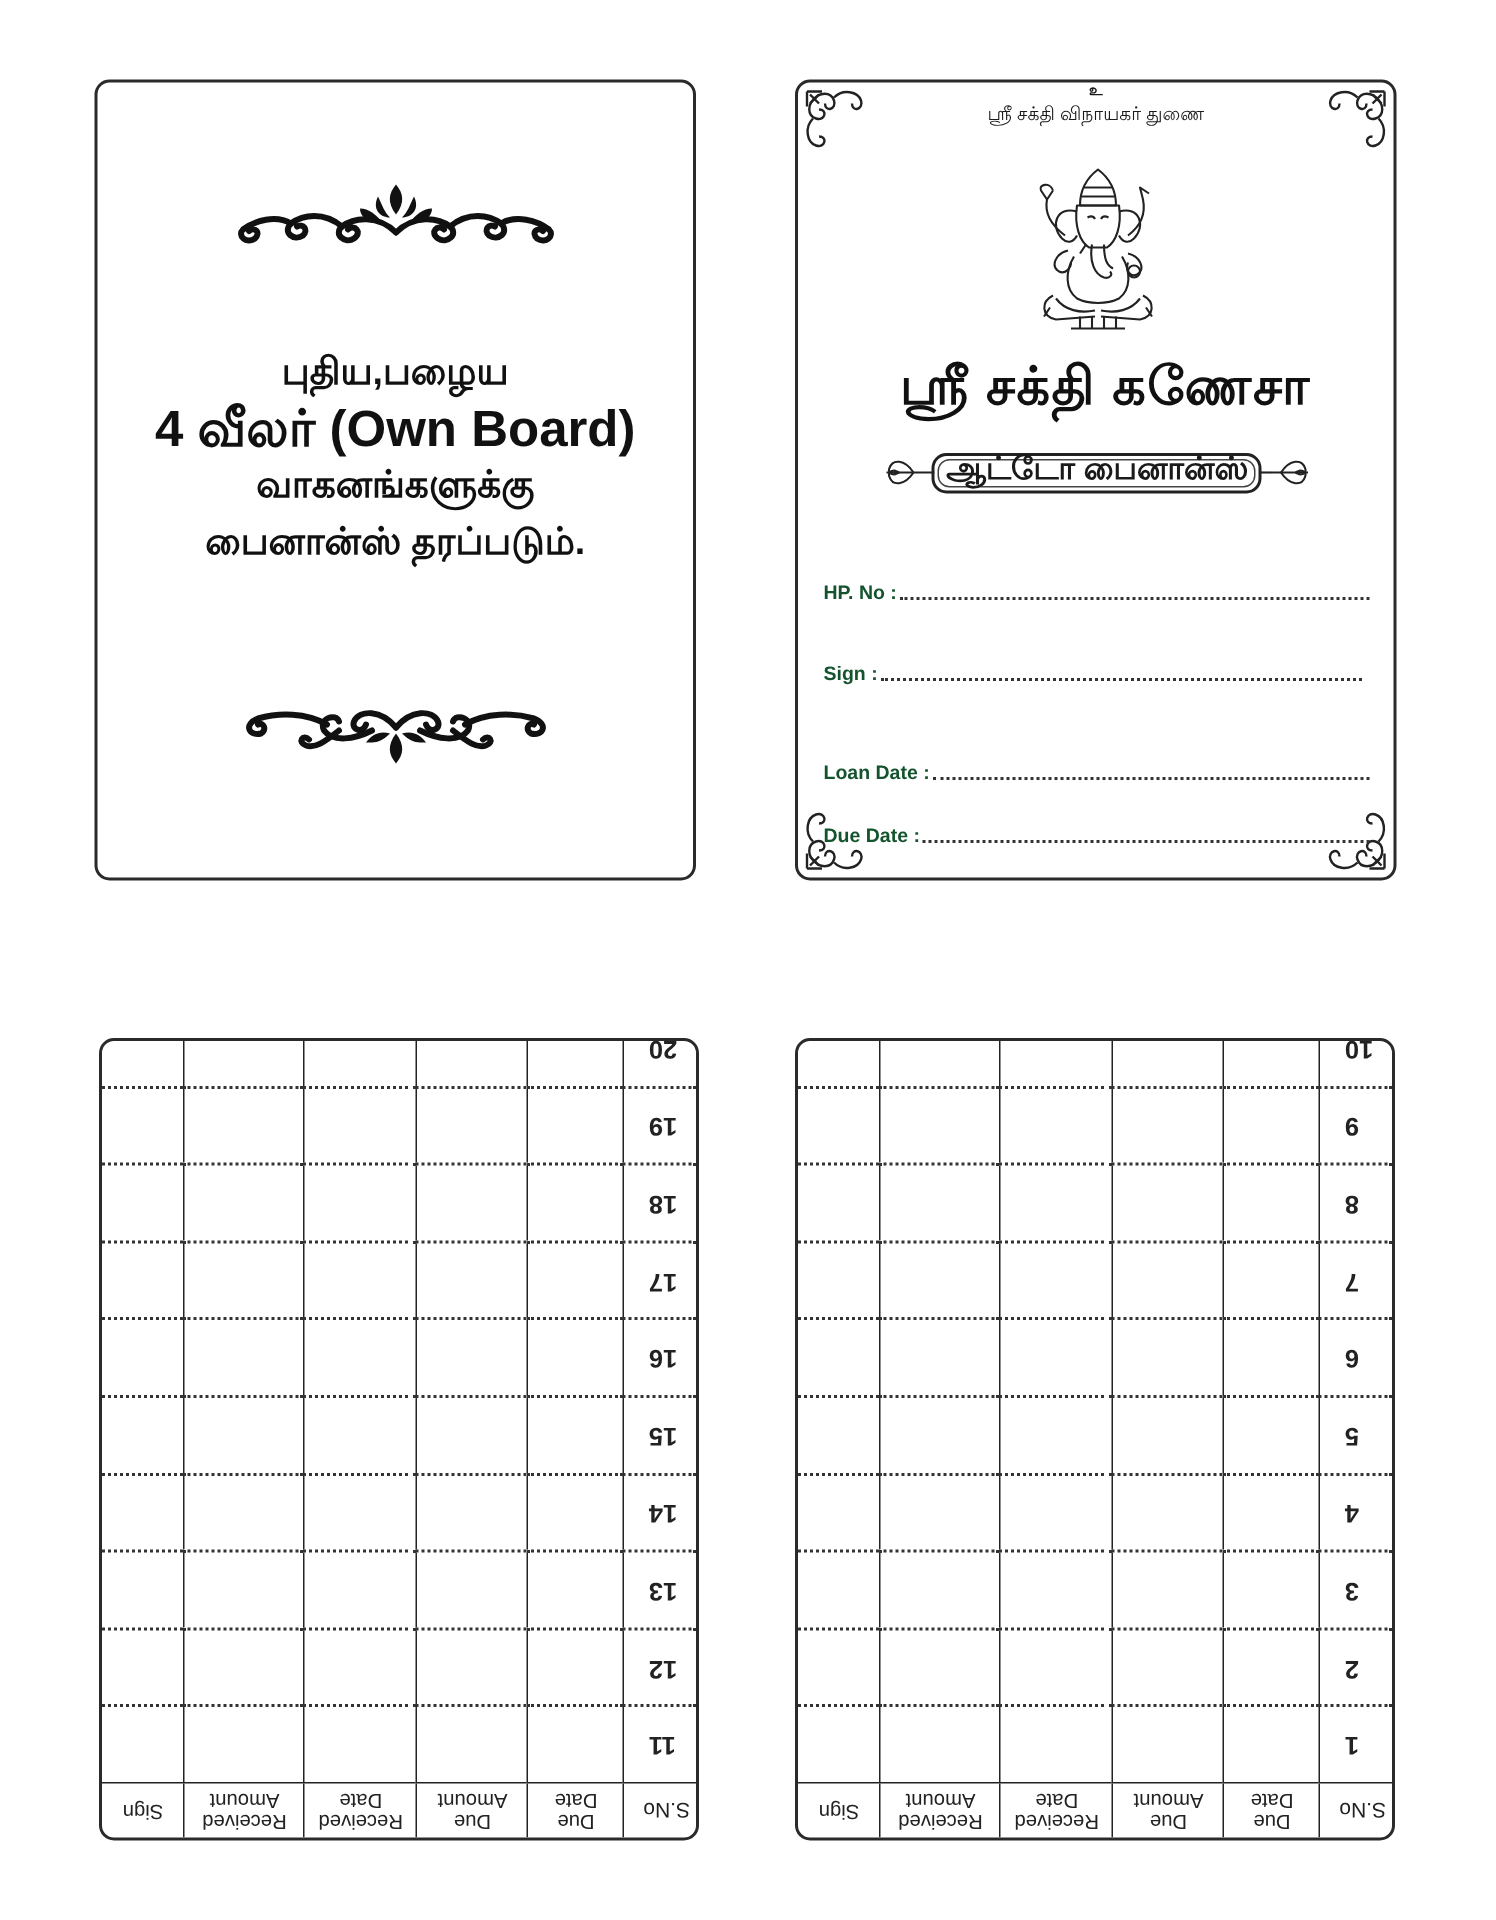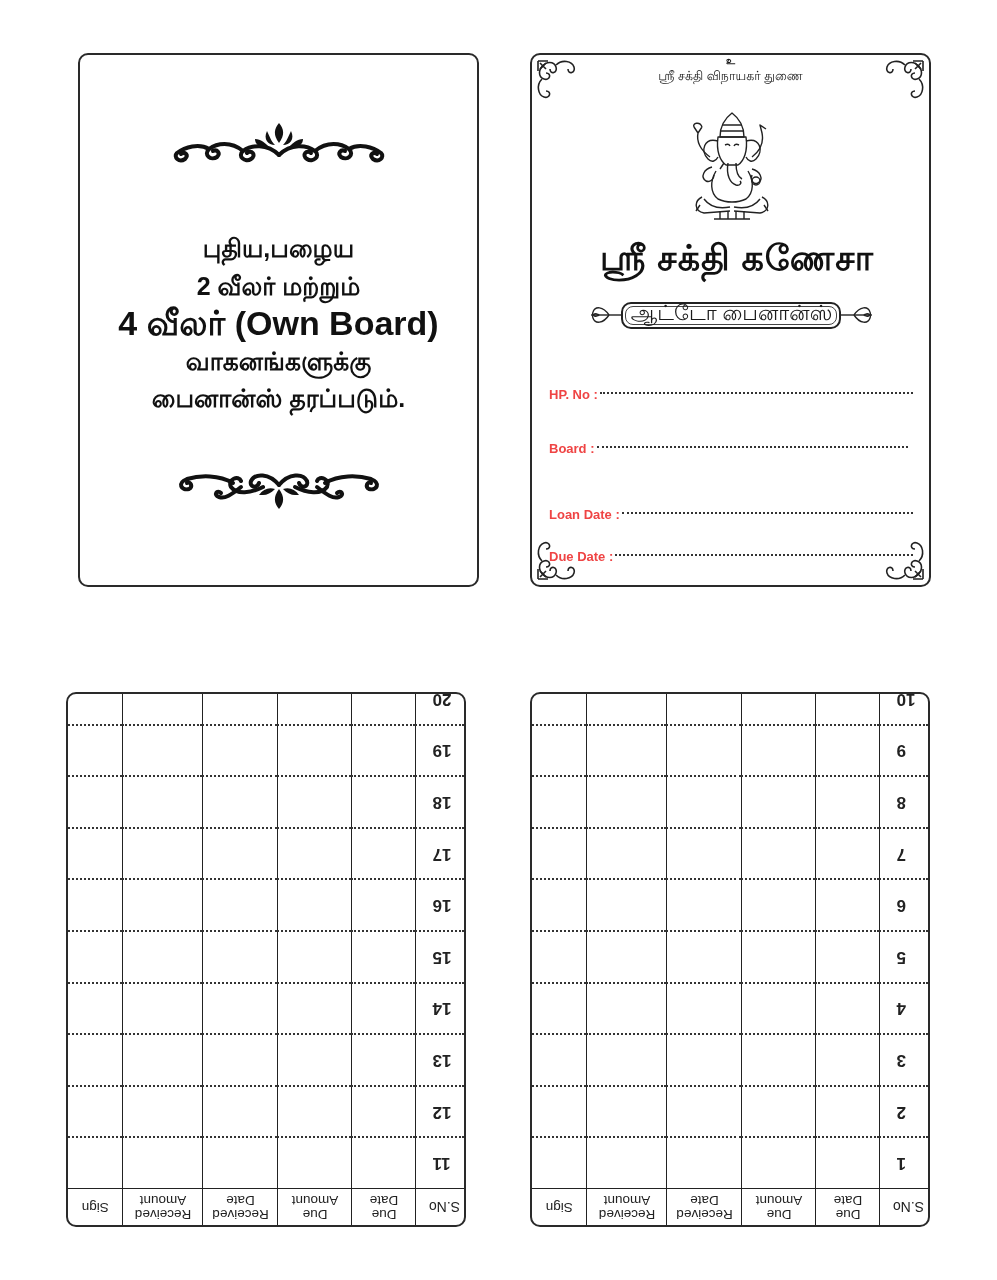--- a/index.html
+++ b/index.html
@@ -2,21 +2,21 @@
 <html><head>
 <meta charset="utf-8">
 <style>
   html, body { margin:0; padding:0; background:#ffffff; }
   body { width:997px; height:1280px; position:relative; overflow:hidden;
          font-family:"Liberation Sans", "DejaVu Sans", sans-serif; color:#1a1a1a; }
 
   .card { position:absolute; border:2px solid #2a2a2a; border-radius:10px; background:#fff; box-sizing:border-box; }
 
   
-  #back-cover { left:78px; top:53px; width:401px; height:534px; }
+  #back-cover { left:63px; top:53px; width:401px; height:534px; }
   .flourish { position:absolute; left:50%; transform:translateX(-50%); }
   #flourish-top { top:66px; }
   #flourish-bottom { top:410px; }
   .offer-text { position:absolute; left:0; right:0; top:175px; text-align:center;
                 font-weight:bold; font-size:25px; line-height:37.5px; color:#111; }
   .offer-text div { white-space:nowrap; }
   .offer-text .big { font-size:34px; }
 
   
   #front-cover { left:530px; top:53px; width:401px; height:534px; }
@@ -29,25 +29,25 @@
   .pillaiyar-suli { position:absolute; top:0px; left:0; right:0; text-align:center; font-size:10px; font-weight:bold; }
   .blessing { position:absolute; top:14px; left:0; right:0; text-align:center; font-size:12.5px; }
   #ganesha { position:absolute; left:148px; top:56px; width:104px; height:110px; }
   .brand-title { position:absolute; left:0; right:0; top:183px; text-align:center;
                  font-weight:bold; font-size:35px; letter-spacing:1px; color:#111; white-space:nowrap;margin-left:13px; }
   .banner { position:absolute; left:57px; top:241px; width:285px; height:38px; }
   .banner-frame { position:absolute; left:32px; top:6px; width:220px; height:27px;
                   border:2px solid #222; border-radius:10px; box-sizing:border-box; }
   .banner-frame::after { content:""; position:absolute; left:2px; top:2px; right:2px; bottom:2px;
                   border:1px solid #444; border-radius:8px; }
-  .banner-text { position:absolute; left:0; right:0; top:5px; text-align:center; font-weight:normal; font-size:21px; white-space:nowrap; }
+  .banner-text { position:absolute; left:0; right:0; top:5px; text-align:center; font-weight:bold; font-size:21px; white-space:nowrap; }
   .banner svg { position:absolute; top:6px; }
 
   .field { position:absolute; left:17px; right:16px; font-weight:bold; font-size:13px;
-           display:flex; align-items:center; white-space:nowrap; color:#ef4444; }
+           display:flex; align-items:flex-end; white-space:nowrap; color:#14532d; }
   .field .label { flex:0 0 auto; }
   .field .dots { flex:1 1 auto; border-bottom:2px dotted #333; height:1px; margin-left:2px; position:relative; top:-2px; }
   #field-hp { top:332px; }
   #field-name { top:386px; right:21px; }
   #field-loan { top:452px; }
   #field-due { top:494px; }
 
   
   .ledger { position:absolute; top:692px; width:400px; height:535px; border:2px solid #2a2a2a;
             border-radius:10px; box-sizing:border-box; overflow:hidden; background:#fff;
@@ -82,21 +82,20 @@
       <path d="M108 34 C120 22 136 24 144 30 C150 35 142 42 136 38 C130 34 136 28 140 32"></path>
       <path d="M72 30 C60 20 46 22 38 28 C32 34 40 40 46 36 C50 32 46 28 42 30"></path>
       <path d="M144 30 C156 20 170 22 178 28 C184 34 176 40 170 36 C166 32 170 28 174 30"></path>
       <path d="M38 28 C28 22 14 26 6 32 C2 36 8 42 14 38 C18 34 14 30 10 33"></path>
       <path d="M178 28 C188 22 202 26 210 32 C214 36 208 42 202 38 C198 34 202 30 206 33"></path>
     </g>
   </svg>
 
   <div class="offer-text">
     <div>புதிய,பழைய</div>
-    <div>2 வீலர் மற்றும்</div>
     <div class="big">4 வீலர் (Own Board)</div>
     <div>வாகனங்களுக்கு</div>
     <div>பைனான்ஸ் தரப்படும்.</div>
   </div>
 
   <svg class="flourish" id="flourish-bottom" width="216" height="46" viewBox="0 0 216 46">
     <g fill="#111">
       <path d="M108 44 C113 38 114 32 108 24 C102 32 103 38 108 44Z"></path>
       <path d="M92 30 C96 30 100 28 104 24 C98 22 92 24 88 30Z"></path>
       <path d="M124 30 C120 30 116 28 112 24 C118 22 124 24 128 30Z"></path>
@@ -211,21 +210,21 @@
         <path d="M20 13 C12 13 8 13 2 13"></path>
       </g>
     </svg>
   </div>
 
   <div class="field" id="field-hp">
     <span class="label">HP. No :</span>
     <span class="dots"></span>
   </div>
   <div class="field" id="field-name">
-    <span class="label">Board :</span>
+    <span class="label">Sign :</span>
     <span class="dots"></span>
   </div>
   <div class="field" id="field-loan">
     <span class="label">Loan Date :</span>
     <span class="dots"></span>
   </div>
   <div class="field" id="field-due">
     <span class="label">Due Date :</span>
     <span class="dots"></span>
   </div>

